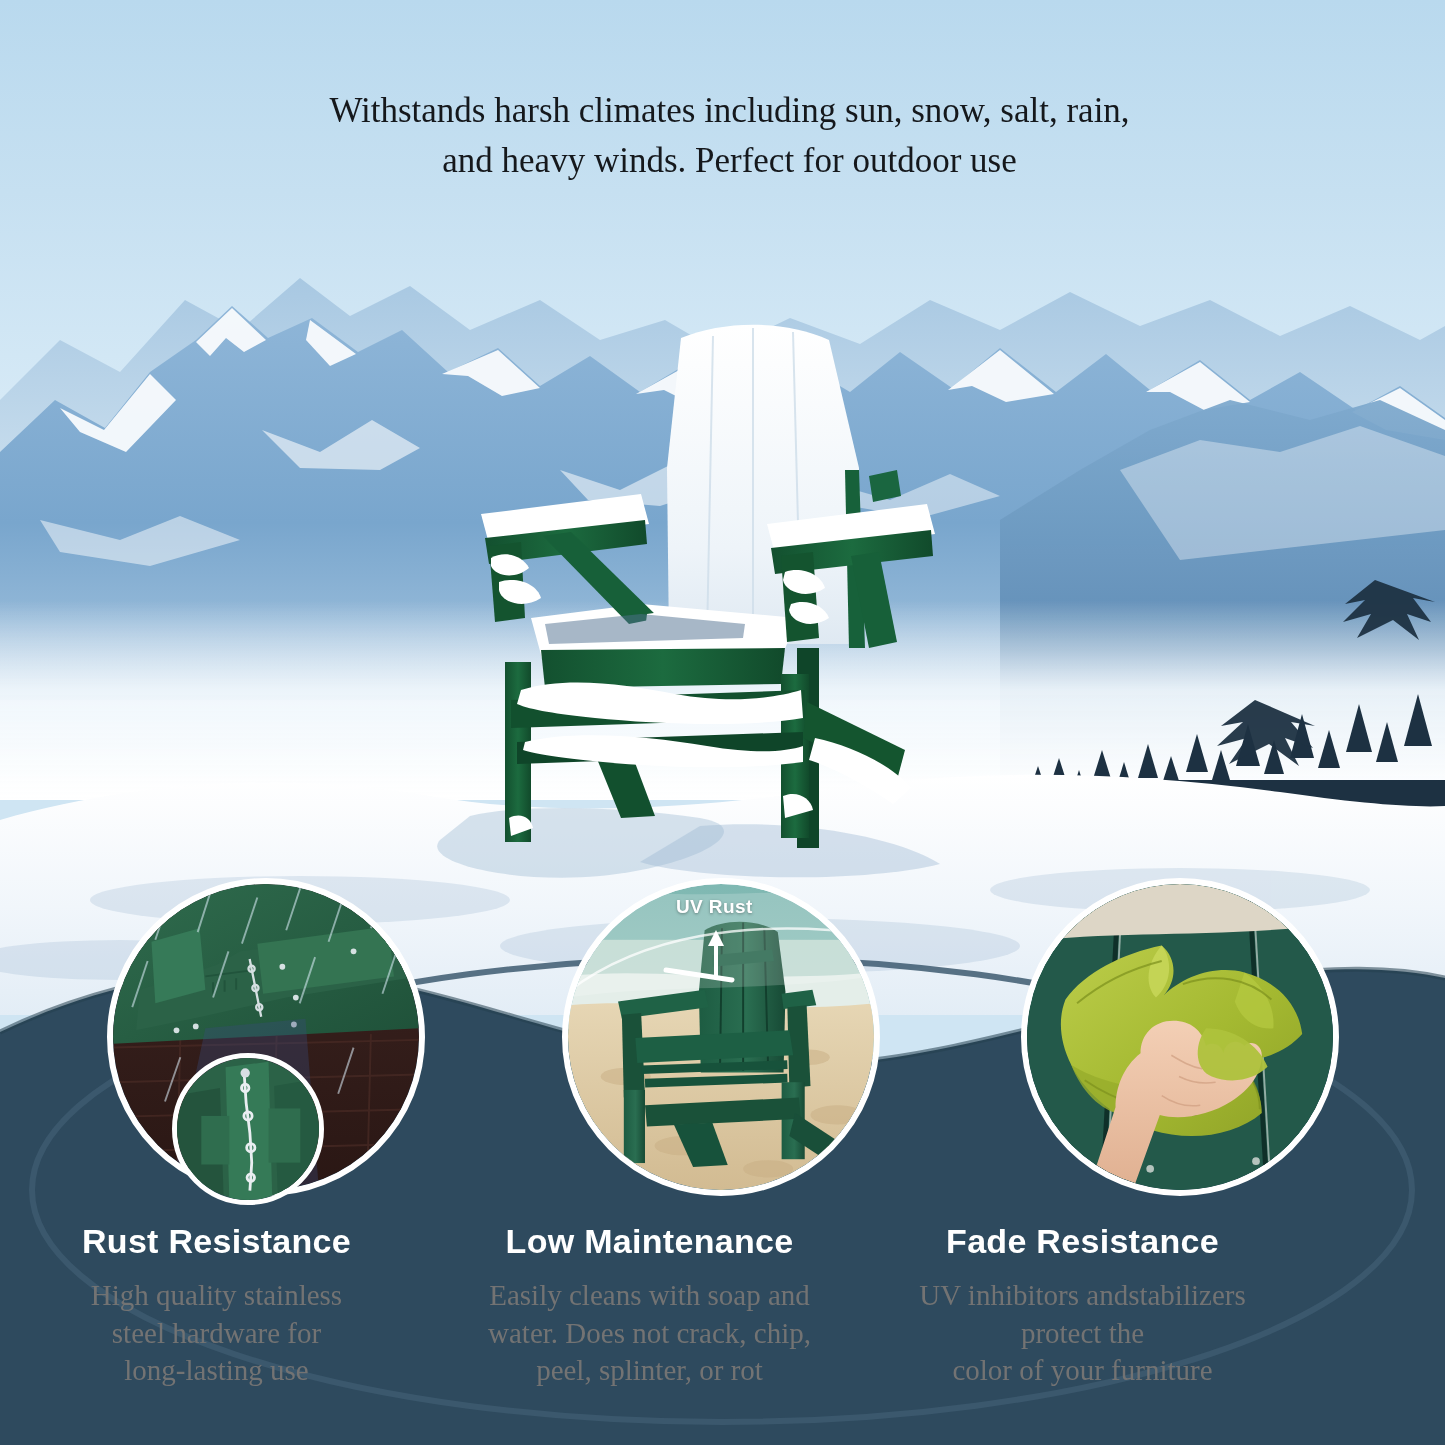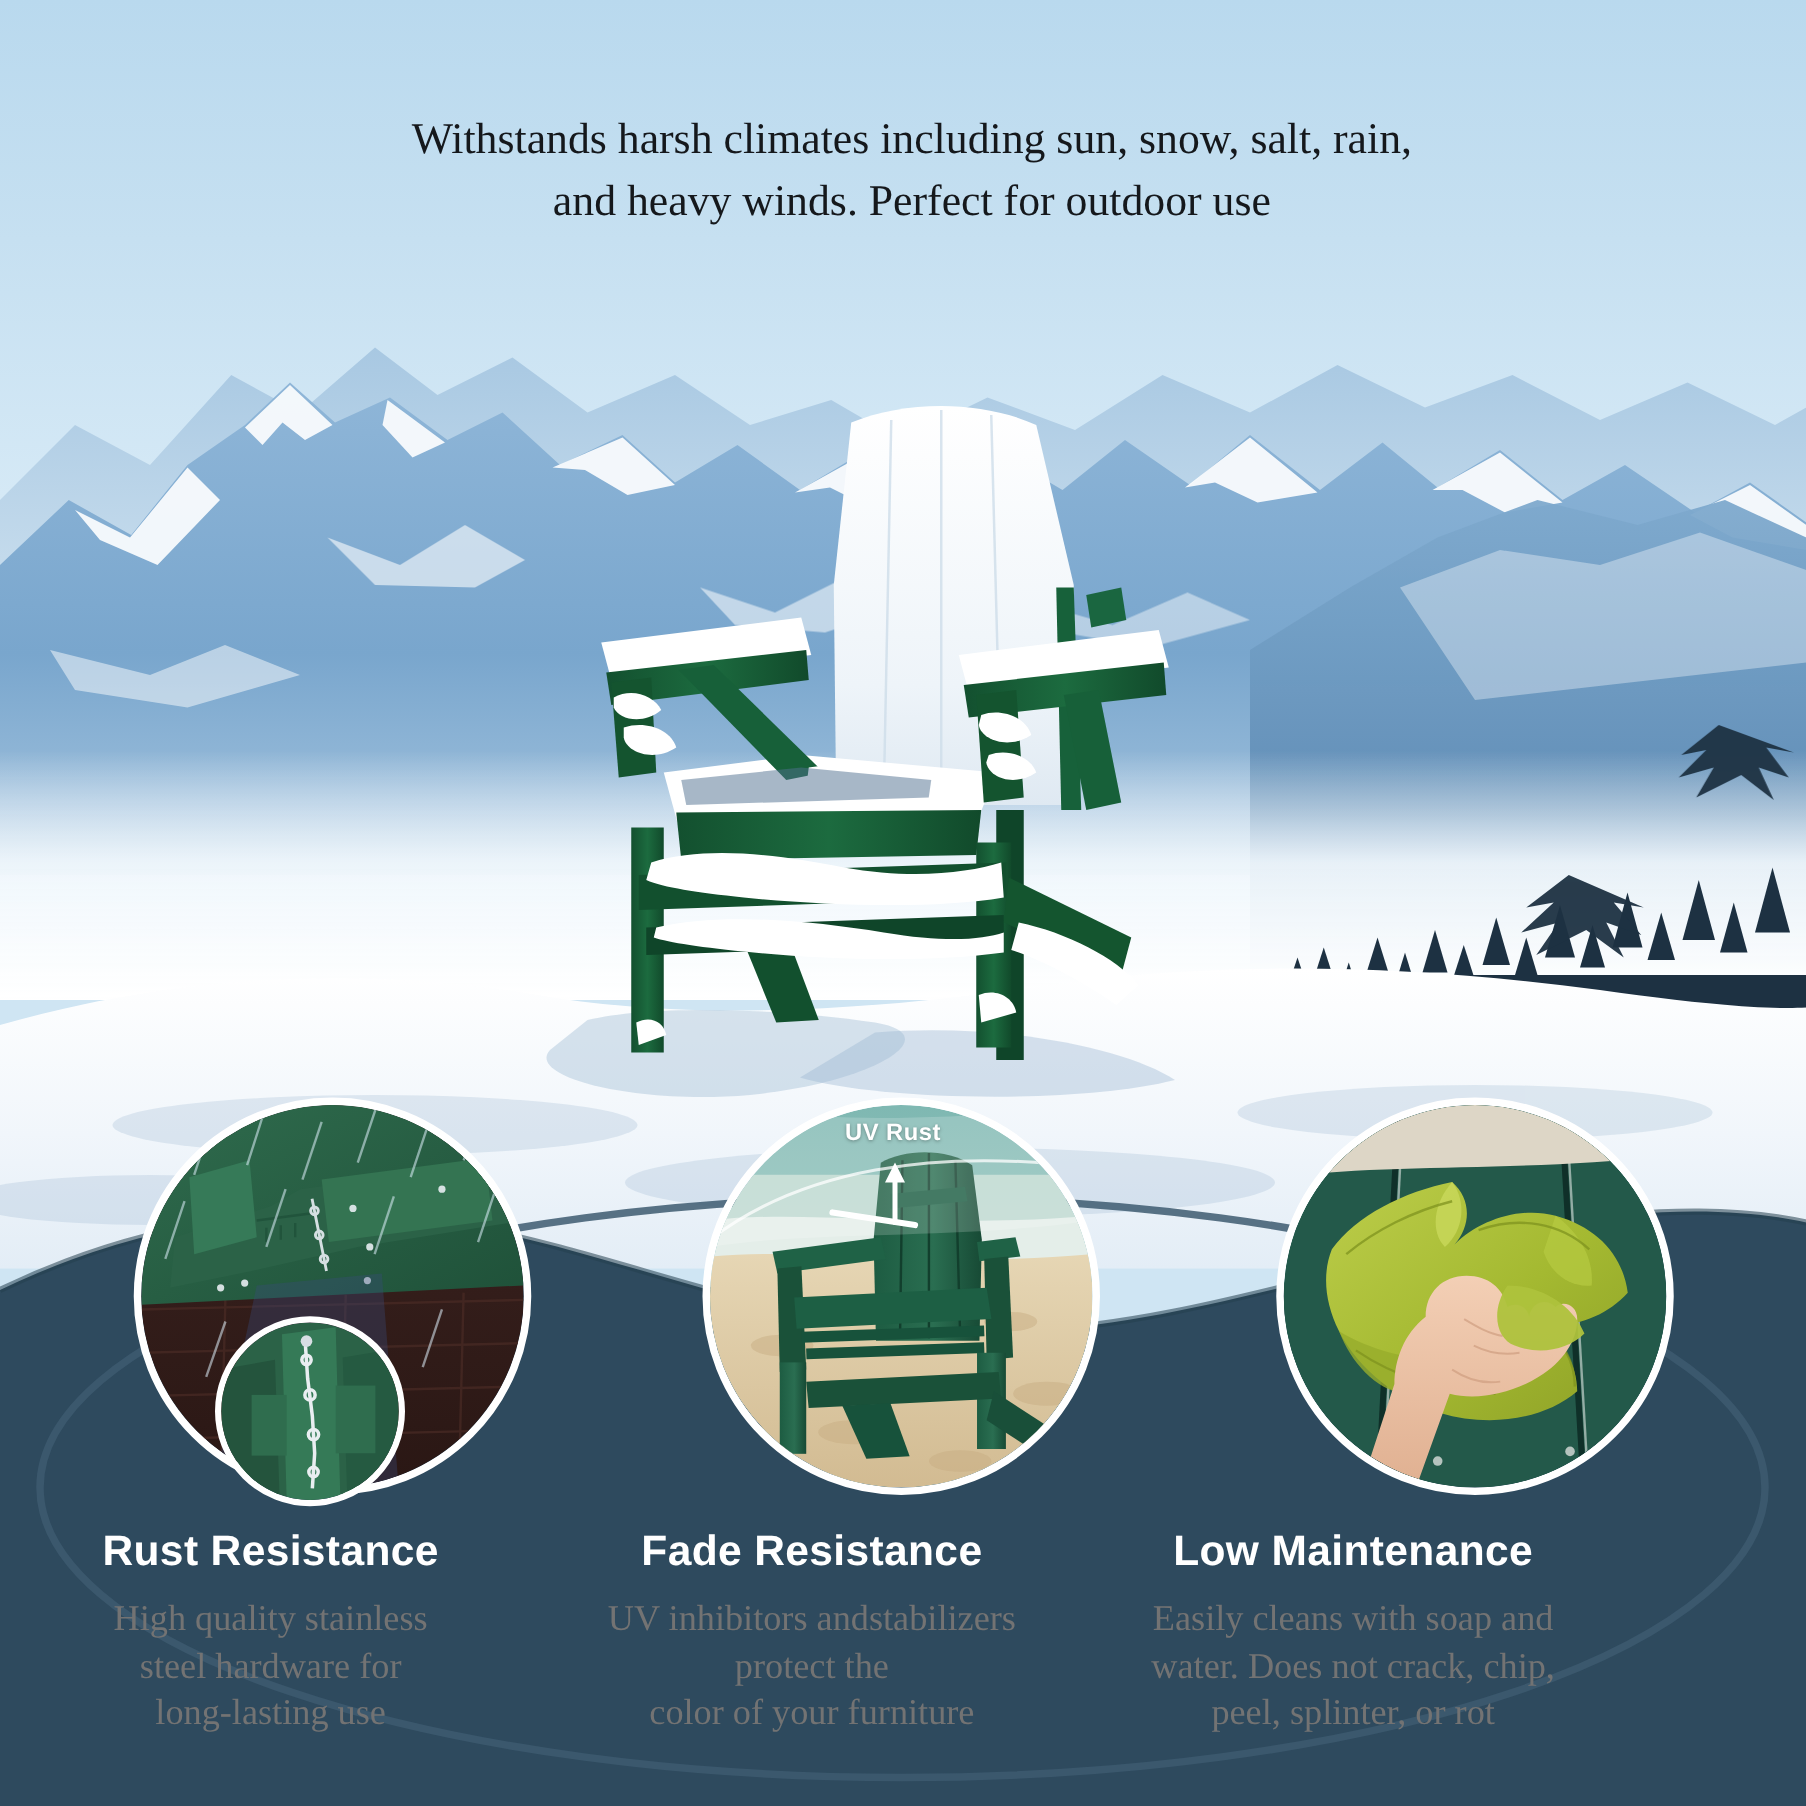--- a/index.html
+++ b/index.html
@@ -558,26 +558,26 @@
   </div>
 
   <div class="features">
     <div class="feat">
       <div class="feat-title">Rust Resistance</div>
       <div class="feat-body">High quality stainless
 steel hardware for
 long-lasting use</div>
     </div>
     <div class="feat">
+      <div class="feat-title">Low Maintenance</div>
+      <div class="feat-body">Easily cleans with soap and
+water. Does not crack, chip,
+peel, splinter, or rot</div>
+    </div>
+    <div class="feat">
       <div class="feat-title">Fade Resistance</div>
       <div class="feat-body">UV inhibitors andstabilizers
 protect the
 color of your furniture</div>
     </div>
-    <div class="feat">
-      <div class="feat-title">Low Maintenance</div>
-      <div class="feat-body">Easily cleans with soap and
-water. Does not crack, chip,
-peel, splinter, or rot</div>
-    </div>
   </div>
 
 </div>
 
 </body></html>

